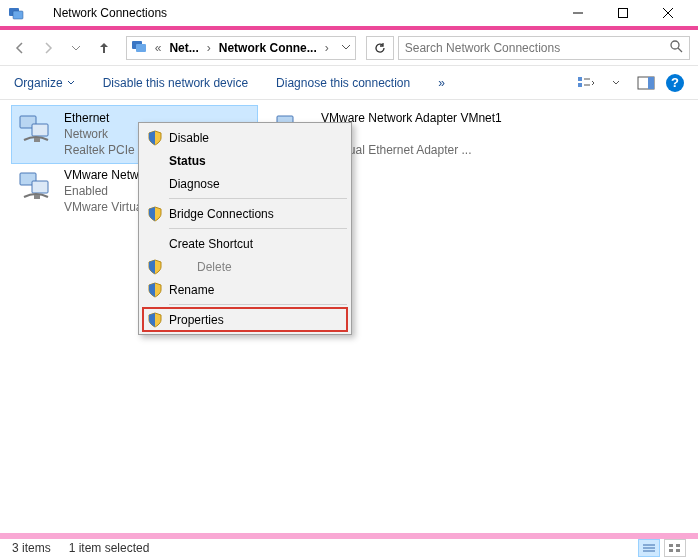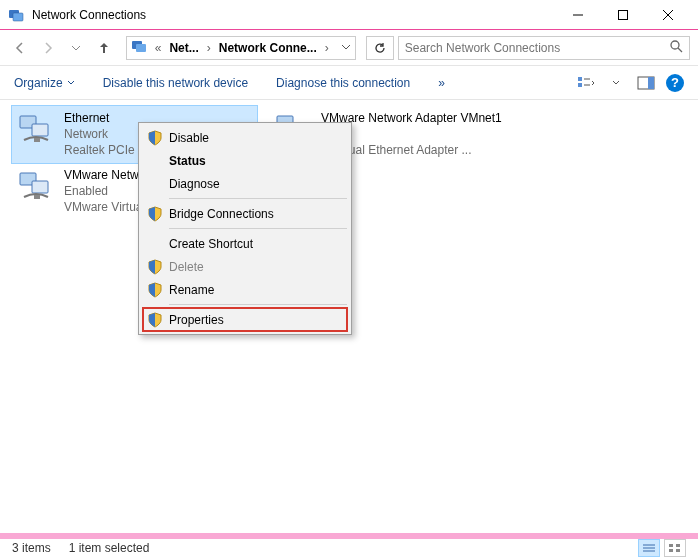--- a/index.html
+++ b/index.html
@@ -1,19 +1,19 @@
 <!DOCTYPE html>
 <html><head>
 <meta charset="utf-8">
 <style>
 * { margin: 0; padding: 0; box-sizing: border-box; font-family: "Segoe UI", Tahoma, sans-serif; font-size: 12px; }
 body { background: #fff; width: 698px; height: 557px; overflow: hidden; position: relative; }
 
 
-.titlebar { height: 30px; display: flex; align-items: center; padding: 0 8px; border-bottom: 1px solid #ec4899; }
+.titlebar { height: 30px; display: flex; align-items: center; padding: 0 8px; border-bottom: 4px solid #ec4899; gap: 21px; }
 .titlebar .icon { width: 16px; height: 16px; margin-right: 8px; }
 .titlebar .title { flex: 1; color: #000; }
 .titlebar .win-controls { display: flex; gap: 0; }
 .titlebar .win-btn { width: 45px; height: 30px; display: flex; align-items: center; justify-content: center; cursor: default; }
 
 
 .navbar { height: 36px; display: flex; align-items: center; padding: 0 8px; gap: 4px; border-bottom: 1px solid #e5e5e5; }
 .nav-btn { width: 24px; height: 24px; display: flex; align-items: center; justify-content: center; color: #999; }
 .addressbar { flex: 1; height: 24px; border: 1px solid #ccc; display: flex; align-items: center; padding: 0 4px; gap: 4px; background: #fff; margin: 0 6px; }
 .addressbar .crumb { color: #000; white-space: nowrap; font-weight: bold; }
@@ -42,21 +42,21 @@
 .adapter .name { color: #000; white-space: nowrap; overflow: hidden; text-overflow: ellipsis; }
 .adapter .line2 { color: #6b6b6b; white-space: nowrap; overflow: hidden; text-overflow: ellipsis; }
 .adapter .line3 { color: #6b6b6b; white-space: nowrap; overflow: hidden; text-overflow: ellipsis; }
 
 
 .ctxmenu { position: absolute; left: 138px; top: 22px; width: 214px; background: #f2f2f2; border: 1px solid #a0a0a0; box-shadow: 3px 3px 6px rgba(0,0,0,0.25); padding: 3px 2px; z-index: 50; }
 .ctxmenu .item { display: flex; align-items: center; height: 23px; padding: 0 10px 0 6px; position: relative; }
 .ctxmenu .item .shield { width: 16px; height: 16px; margin-right: 6px; flex-shrink:0; }
 .ctxmenu .item .noicon { width: 16px; margin-right: 6px; flex-shrink:0; }
 .ctxmenu .item .label { color: #000; }
-.ctxmenu .item .label.disabled { color: #838383; }
+.ctxmenu .item .label.disabled { color: #838383; margin-left: 28px; }
 .ctxmenu .item.bold .label { font-weight: 600; }
 .ctxmenu .sep { height: 1px; background: #d0d0d0; margin: 3px 2px 3px 28px; }
 .ctxmenu .highlight { position:absolute; left:1px; right:1px; top:-1px; bottom:-1px; border:2px solid #d73a2f; pointer-events:none; }
 
 
 .statusbar { position: absolute; bottom: 0; left: 0; right: 0; height: 24px; border-top: 6px solid #f9a8d4; display: flex; align-items: center; padding: 0 12px; gap: 18px; color: #333; }
 .statusbar .views { margin-left: auto; display: flex; gap: 4px; }
 .statusbar .vbtn { width: 22px; height: 18px; border: 1px solid #ccc; display:flex;align-items:center;justify-content:center; }
 .statusbar .vbtn.active { background:#cde8ff; border-color:#99d1ff; }
 

